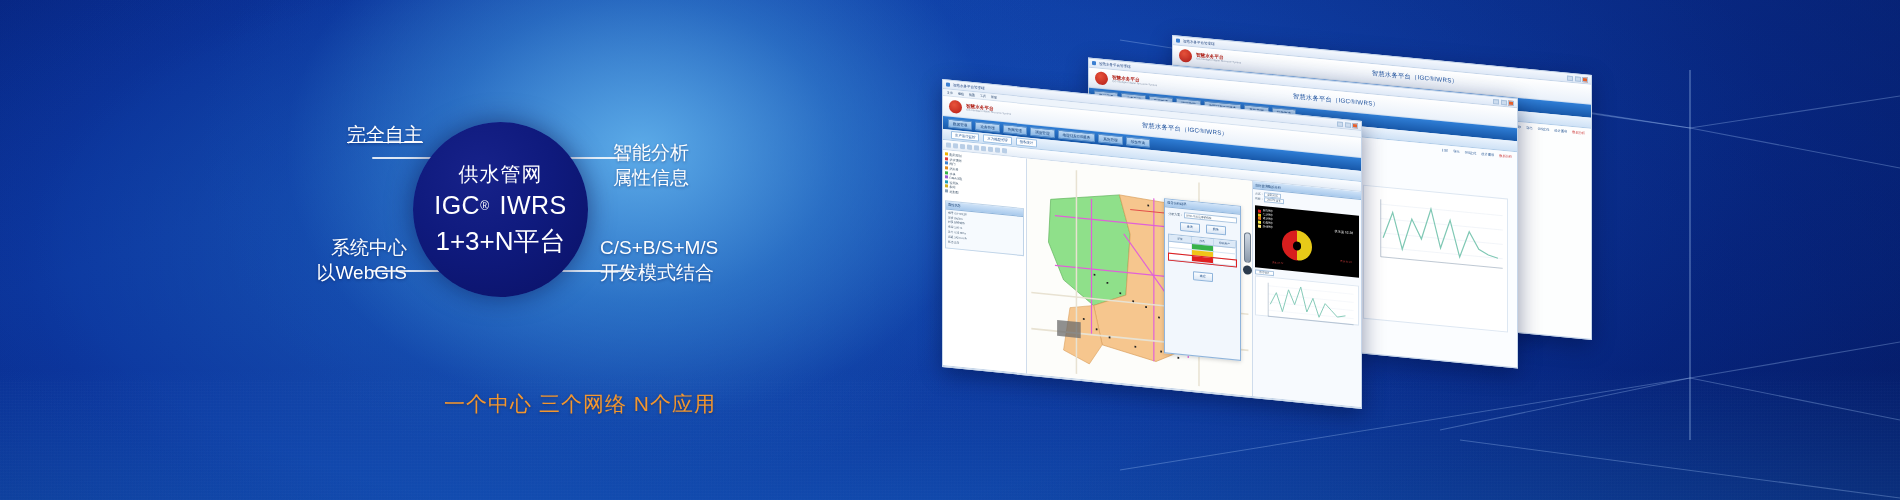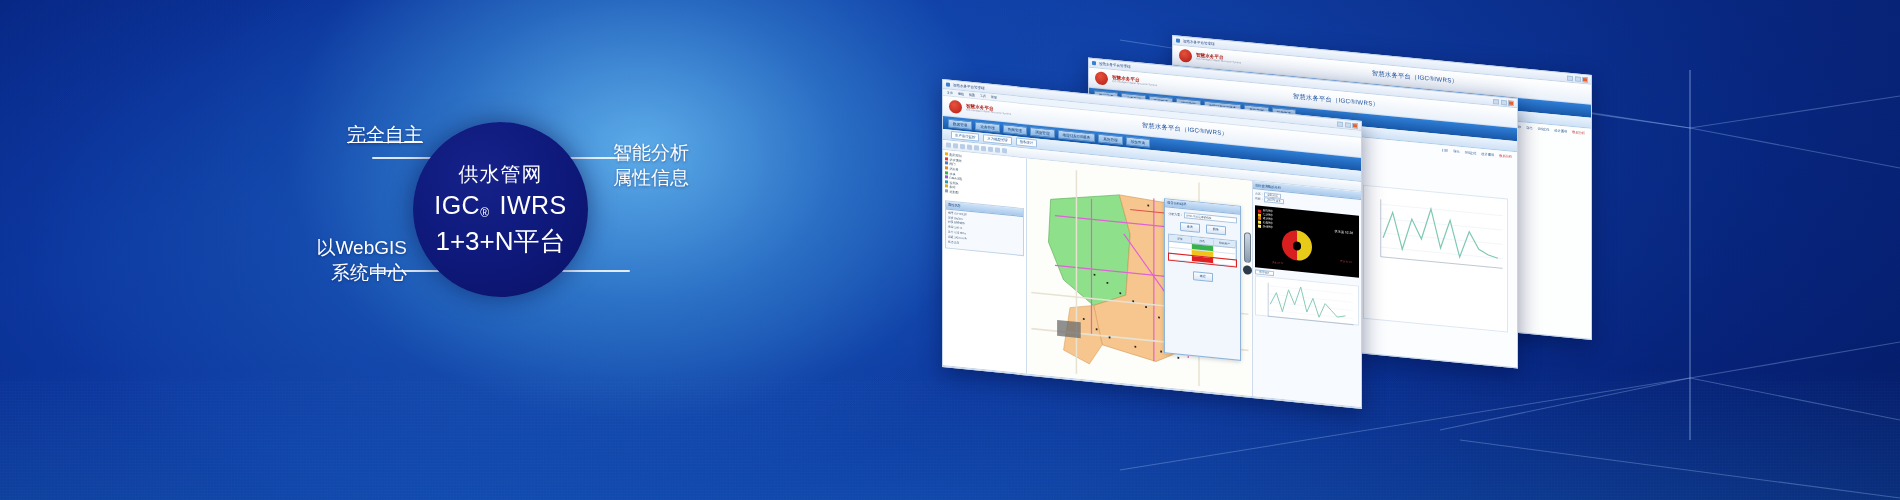--- a/index.html
+++ b/index.html
@@ -29,21 +29,21 @@
   .grid{position:absolute;inset:0;pointer-events:none;}
   .grid line{stroke:rgba(190,220,255,0.50);stroke-width:1.1;}
   .grid .faint{stroke:rgba(175,210,255,0.30);}
 
   
   .hub{position:absolute;left:413px;top:122px;width:175px;height:175px;border-radius:50%;
     background:radial-gradient(circle at 38% 30%, #17228a 0%, #0f1a7d 45%, #0a1166 100%);
     box-shadow:0 0 26px rgba(5,12,70,.55);
     display:flex;flex-direction:column;align-items:center;justify-content:center;color:#fff;}
   .hub-l1{font-size:20px;letter-spacing:1px;font-weight:400;margin-bottom:5px;white-space:nowrap;}
-  .hub-l2{font-size:25px;letter-spacing:.5px;white-space:nowrap;display:flex;align-items:flex-end;line-height:1;}
+  .hub-l2{font-size:25px;letter-spacing:.5px;white-space:nowrap;display:flex;align-items:center;line-height:1;}
   .hub-l2 .reg{font-size:12px;position:relative;top:1px;margin-right:10px;}
   .hub-l3{font-size:26px;margin-top:6px;white-space:nowrap;}
 
   
   .lbl{position:absolute;color:#fff;font-size:19px;line-height:1.33;white-space:nowrap;
        text-shadow:0 1px 3px rgba(0,20,80,.45);}
   .lbl div{font-weight:400;}
   .lbl.r{text-align:left;}
   .lbl.l{text-align:right;}
   #lbl-tl{left:208px;top:122px;width:215px;text-decoration:underline;}
@@ -170,38 +170,43 @@
 
   <div class="connector" id="conn-tl"></div>
   <div class="connector" id="conn-bl"></div>
   <div class="connector" id="conn-tr"></div>
   <div class="connector" id="conn-br"></div>
 
   <div class="lbl l" id="lbl-tl">
     <div>完全自主</div>
   </div>
   <div class="lbl l" id="lbl-bl">
+    <div>系统中心</div>
     <div>以WebGIS</div>
-    <div>系统中心</div>
   </div>
   <div class="lbl r" id="lbl-tr">
     <div>智能分析</div>
     <div>属性信息</div>
+  </div>
+  <div class="lbl r" id="lbl-br">
+    <div>C/S+B/S+M/S</div>
+    <div>开发模式结合</div>
   </div>
 
   <div class="hub">
     <div class="hub-l1">供水管网</div>
     <div class="hub-l2">
       <span>IGC</span>
       <span class="reg">®</span>
       <span>IWRS</span>
     </div>
     <div class="hub-l3">1+3+N平台</div>
   </div>
 
+  <div class="tagline">一个中心  三个网络  N个应用</div>
 
   <div class="shots">
 
     <div class="win wmap">
       <div class="tbar">
         <span class="tdot" style="background:#3b7fd1"></span>
         <span class="ttxt">影像地图</span>
         <span class="tctl">
             <i></i>
             <i></i>

